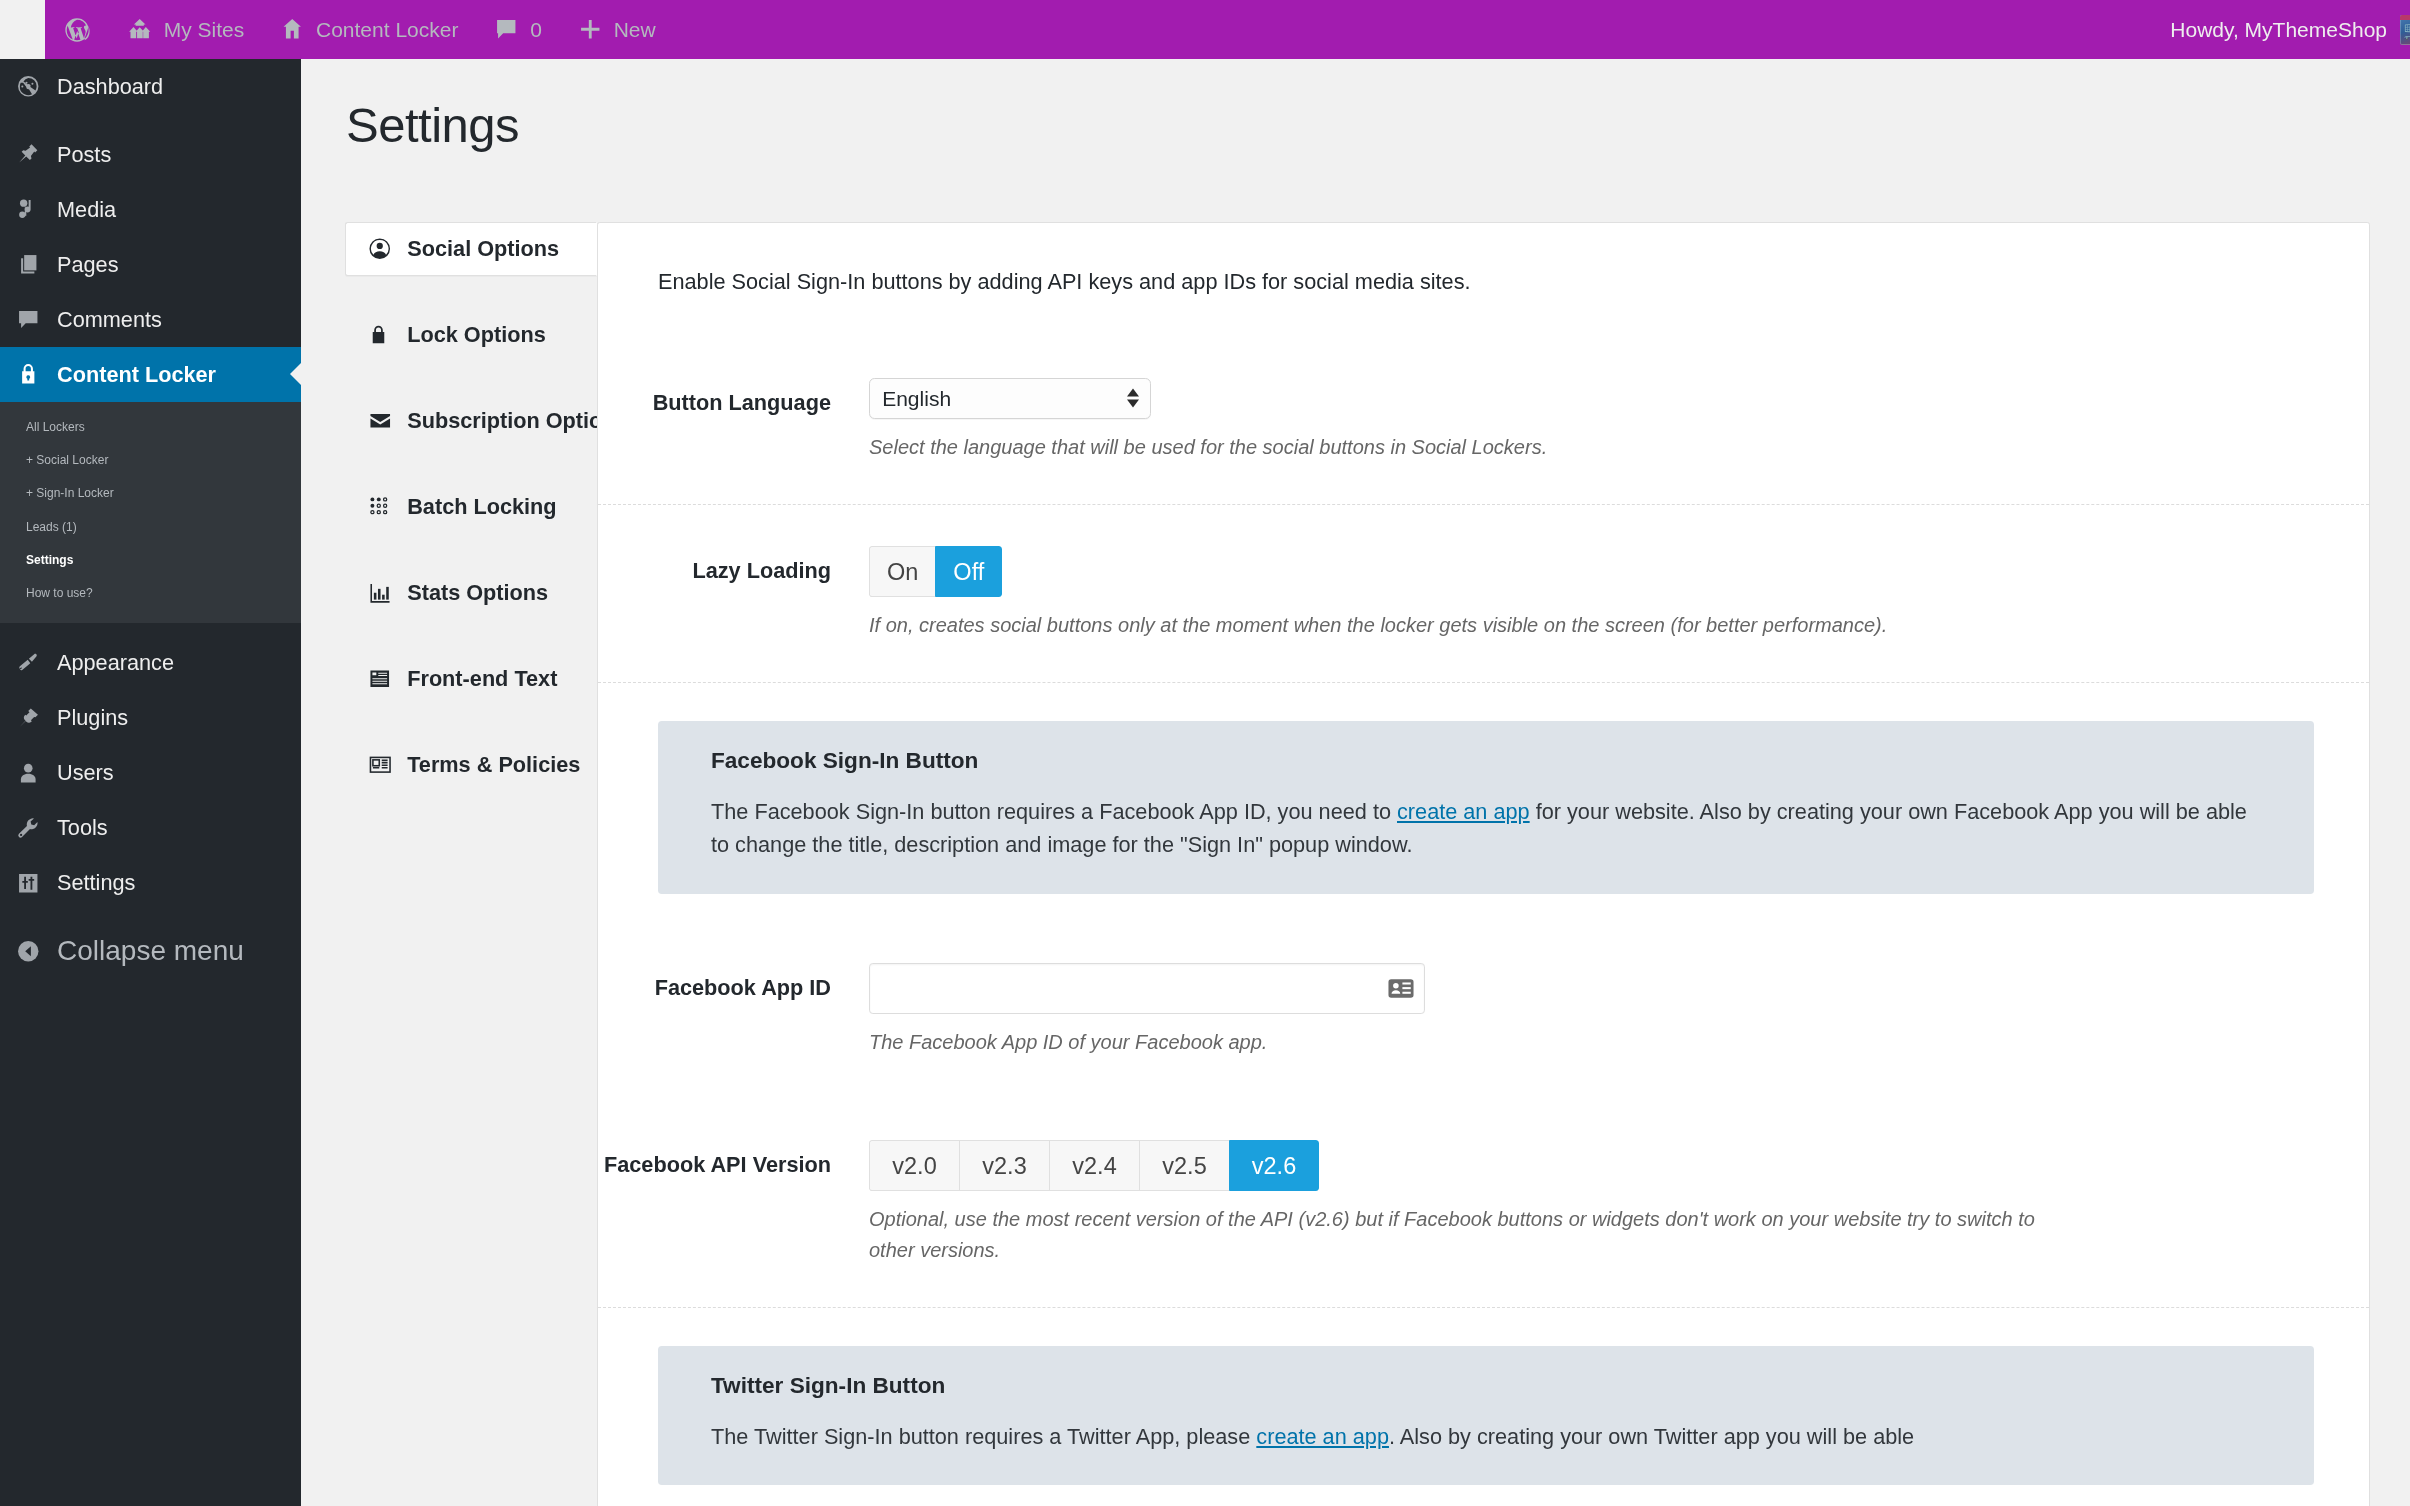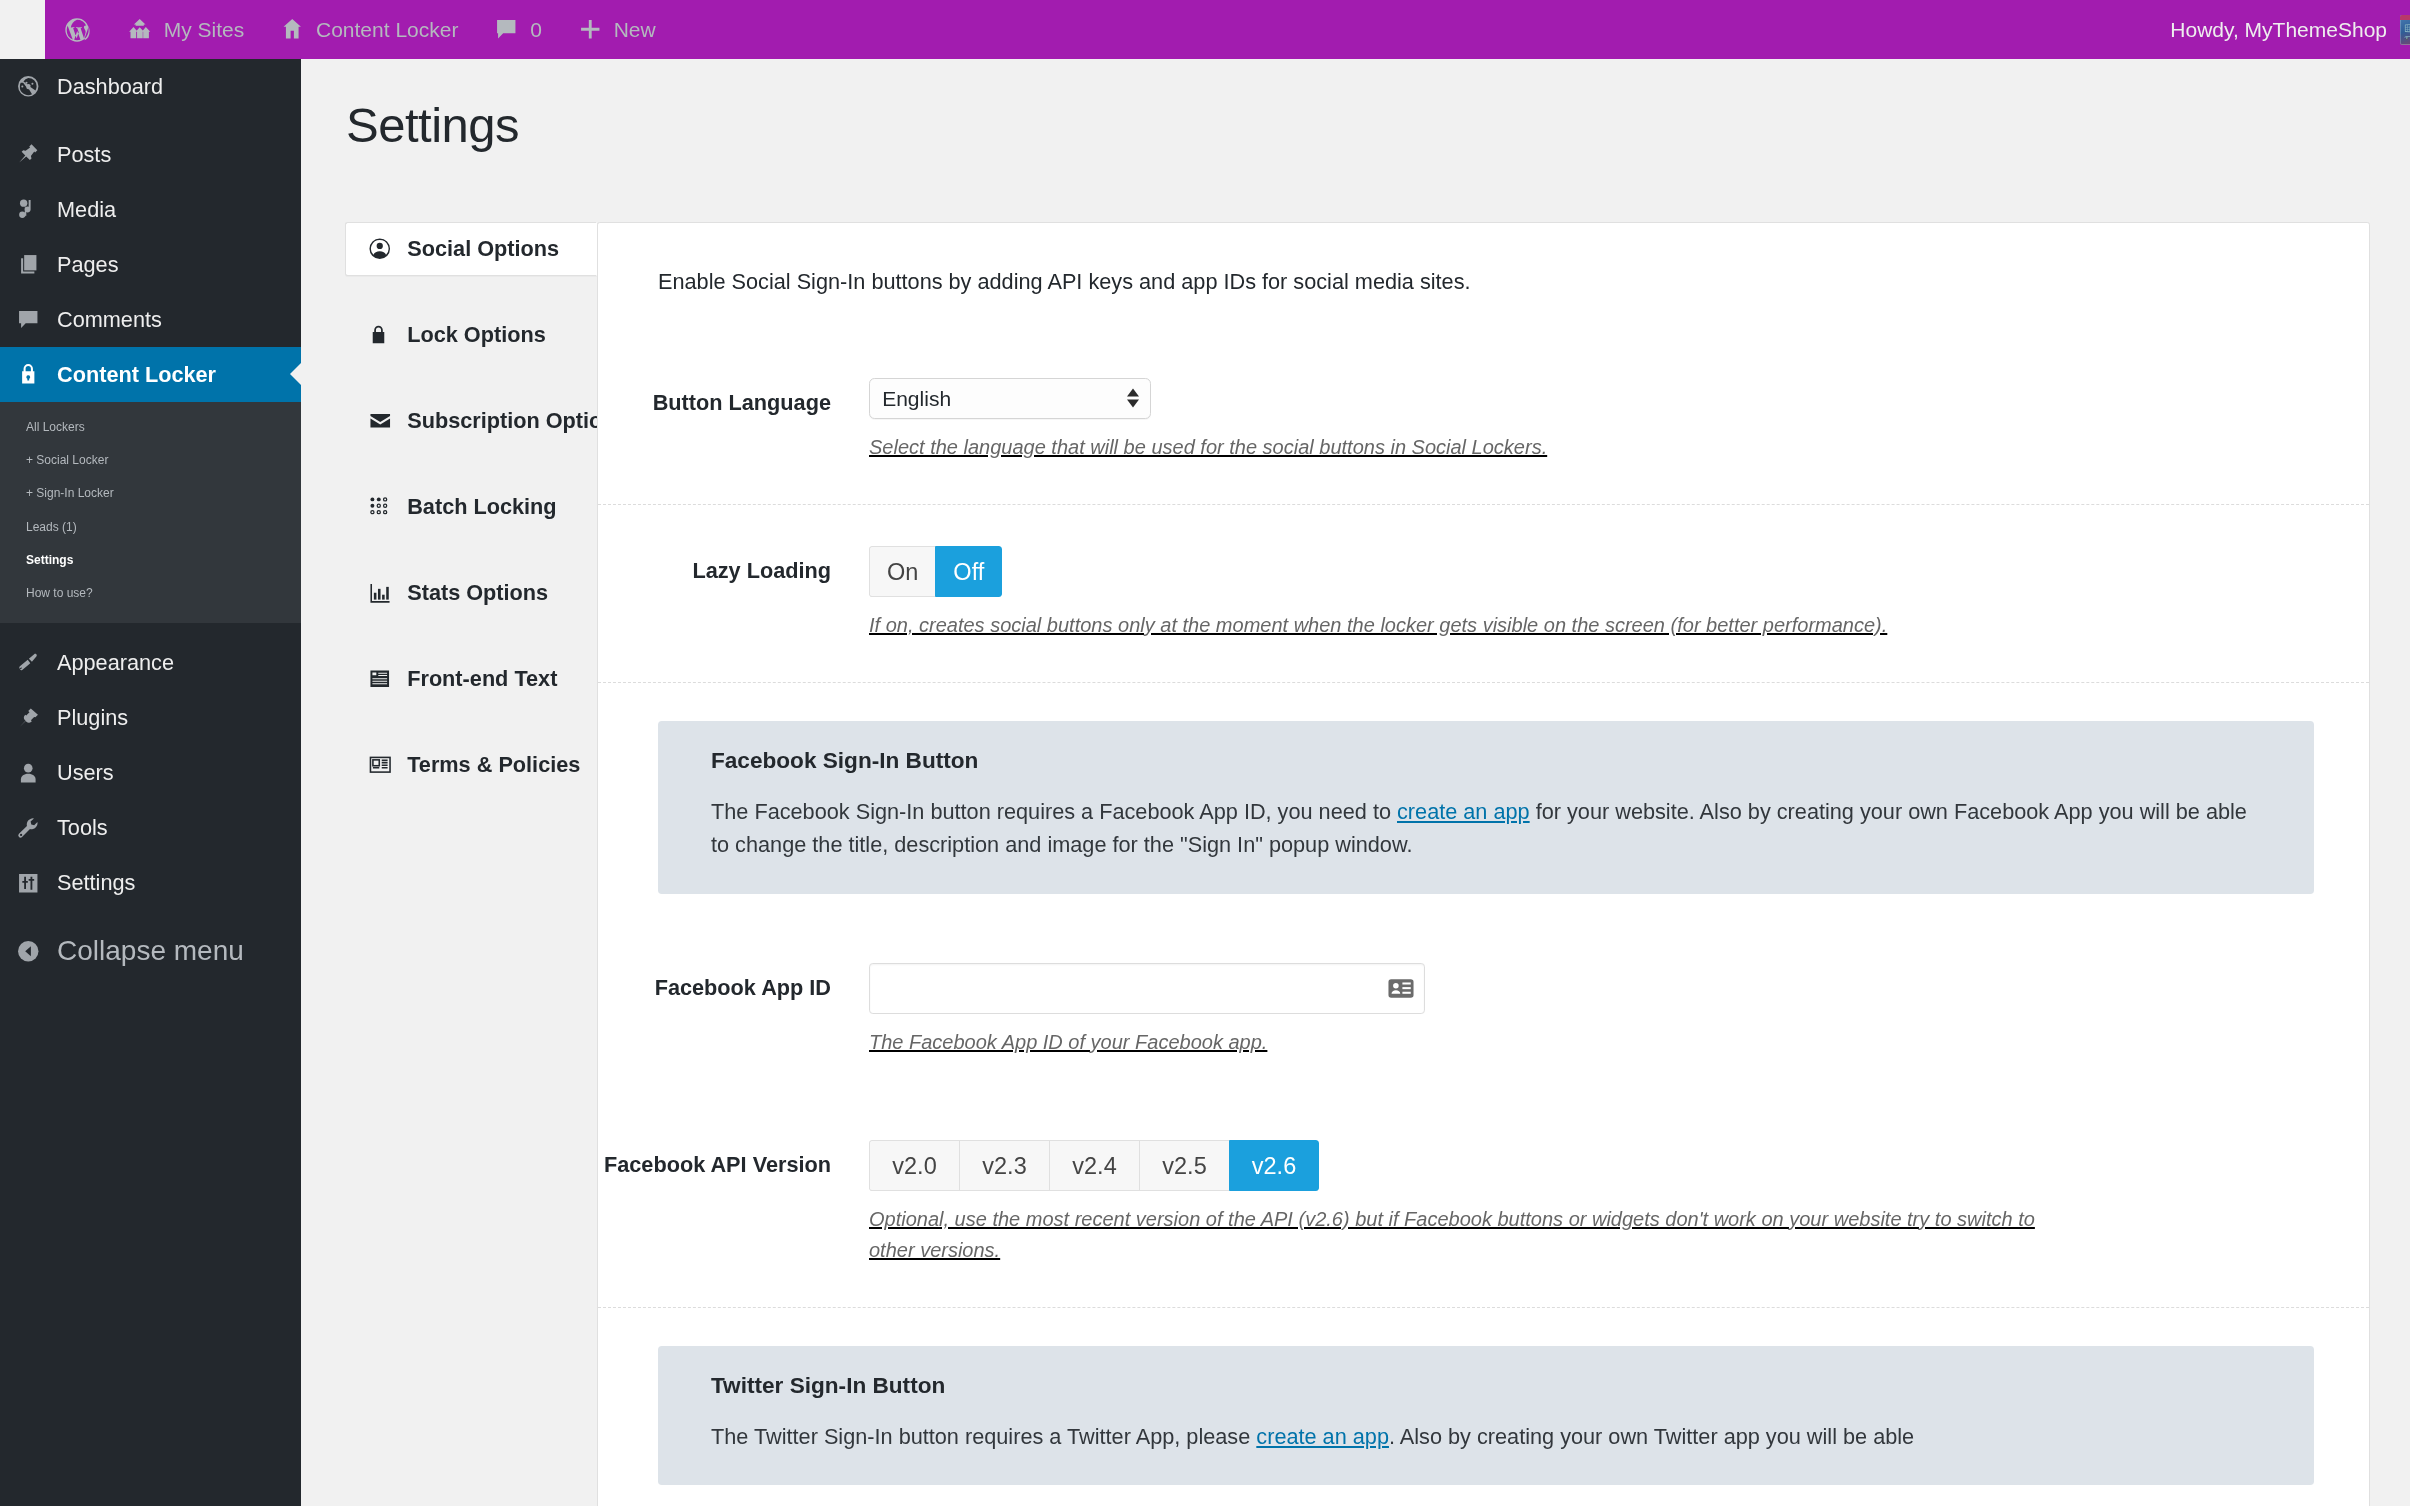--- a/index.html
+++ b/index.html
@@ -172,21 +172,21 @@
   }
   .field-row.no-border { border-bottom: none; }
   .field-label {
     width: 271px; flex: none;
     text-align: right;
     padding-right: 38px;
     font-size: 21.7px; font-weight: bold; color: #23282d;
     line-height: 1.45;
     padding-top: 9.4px;
   }
-  .field-control { flex: 1; min-width: 0; text-decoration: underline; }
+  .field-control { flex: 1; min-width: 0; }
   .field-desc {
     margin-top: 13px;
     font-size: 20px; font-style: italic; color: #666;
     line-height: 1.55;
     max-width: 1205px;
   }
 
   
   .wp-select {
     -webkit-appearance: none; appearance: none;

